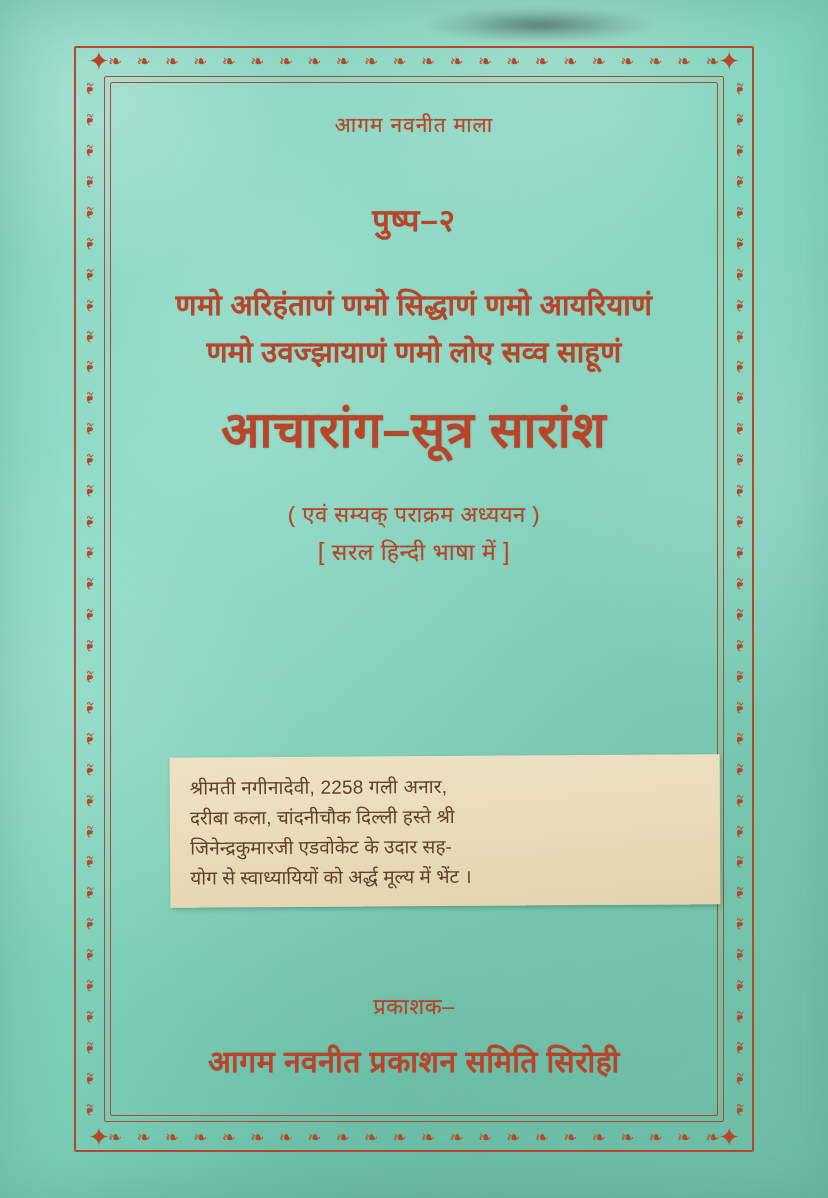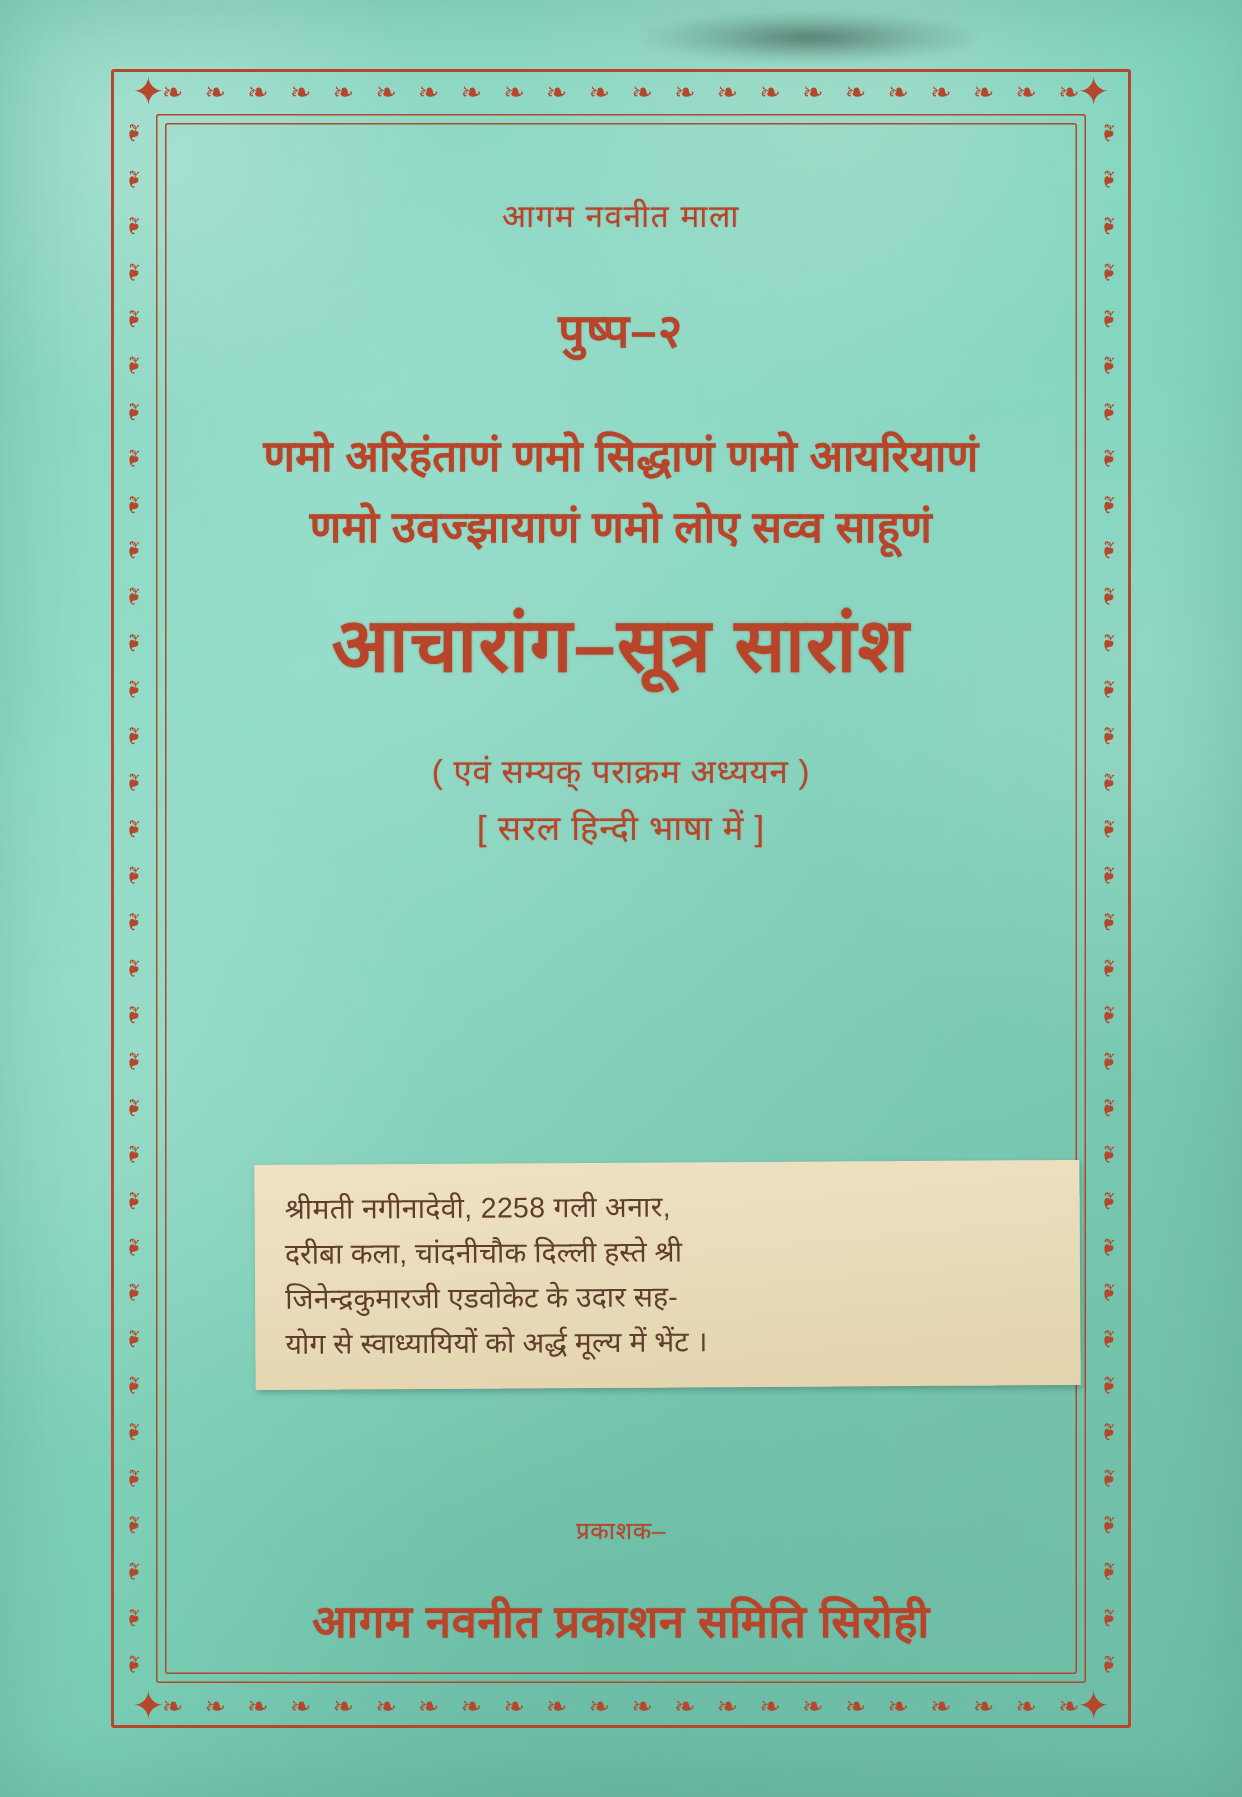--- a/index.html
+++ b/index.html
@@ -122,39 +122,39 @@
   }
   .corner-star.tl { left: 14px;  top: 2px; }
   .corner-star.tr { right: 14px; top: 2px; }
   .corner-star.bl { left: 14px;  bottom: 2px; }
   .corner-star.br { right: 14px; bottom: 2px; }
 
   
   .content {
     position: absolute;
     left: 110px;
-    top: 103px;
+    top: 84px;
     width: 608px;
     height: 1014px;
     color: #b5472c;
     text-align: center;
   }
   .dev {
     font-family: "Liberation Sans", sans-serif;
     color: #b8452a;
     text-shadow: 0 0 1px rgba(150,50,25,0.35);
   }
 
   .series-line {
     margin-top: 26px;
     font-size: 21px;
     letter-spacing: 1px;
   }
   .issue-line {
-    margin-top: 41px;
+    margin-top: 60px;
     font-size: 31px;
     font-weight: bold;
     letter-spacing: 1px;
   }
 
   .mantra {
     margin-top: 42px;
     font-size: 29px;
     line-height: 1.62;
     font-weight: bold;
@@ -199,21 +199,21 @@
     white-space: nowrap;
     color: #5f3f2b;
   }
   .slip .line.first { letter-spacing: 0.2px; }
 
   .publisher-label {
     position: absolute;
     left: 0;
     right: 0;
     top: 906px;
-    font-size: 16px;
+    font-size: 22px;
     letter-spacing: 0.5px;
   }
   .publisher-name {
     position: absolute;
     left: 0;
     right: 0;
     top: 956px;
     font-size: 30px;
     font-weight: bold;
     letter-spacing: 0.5px;

